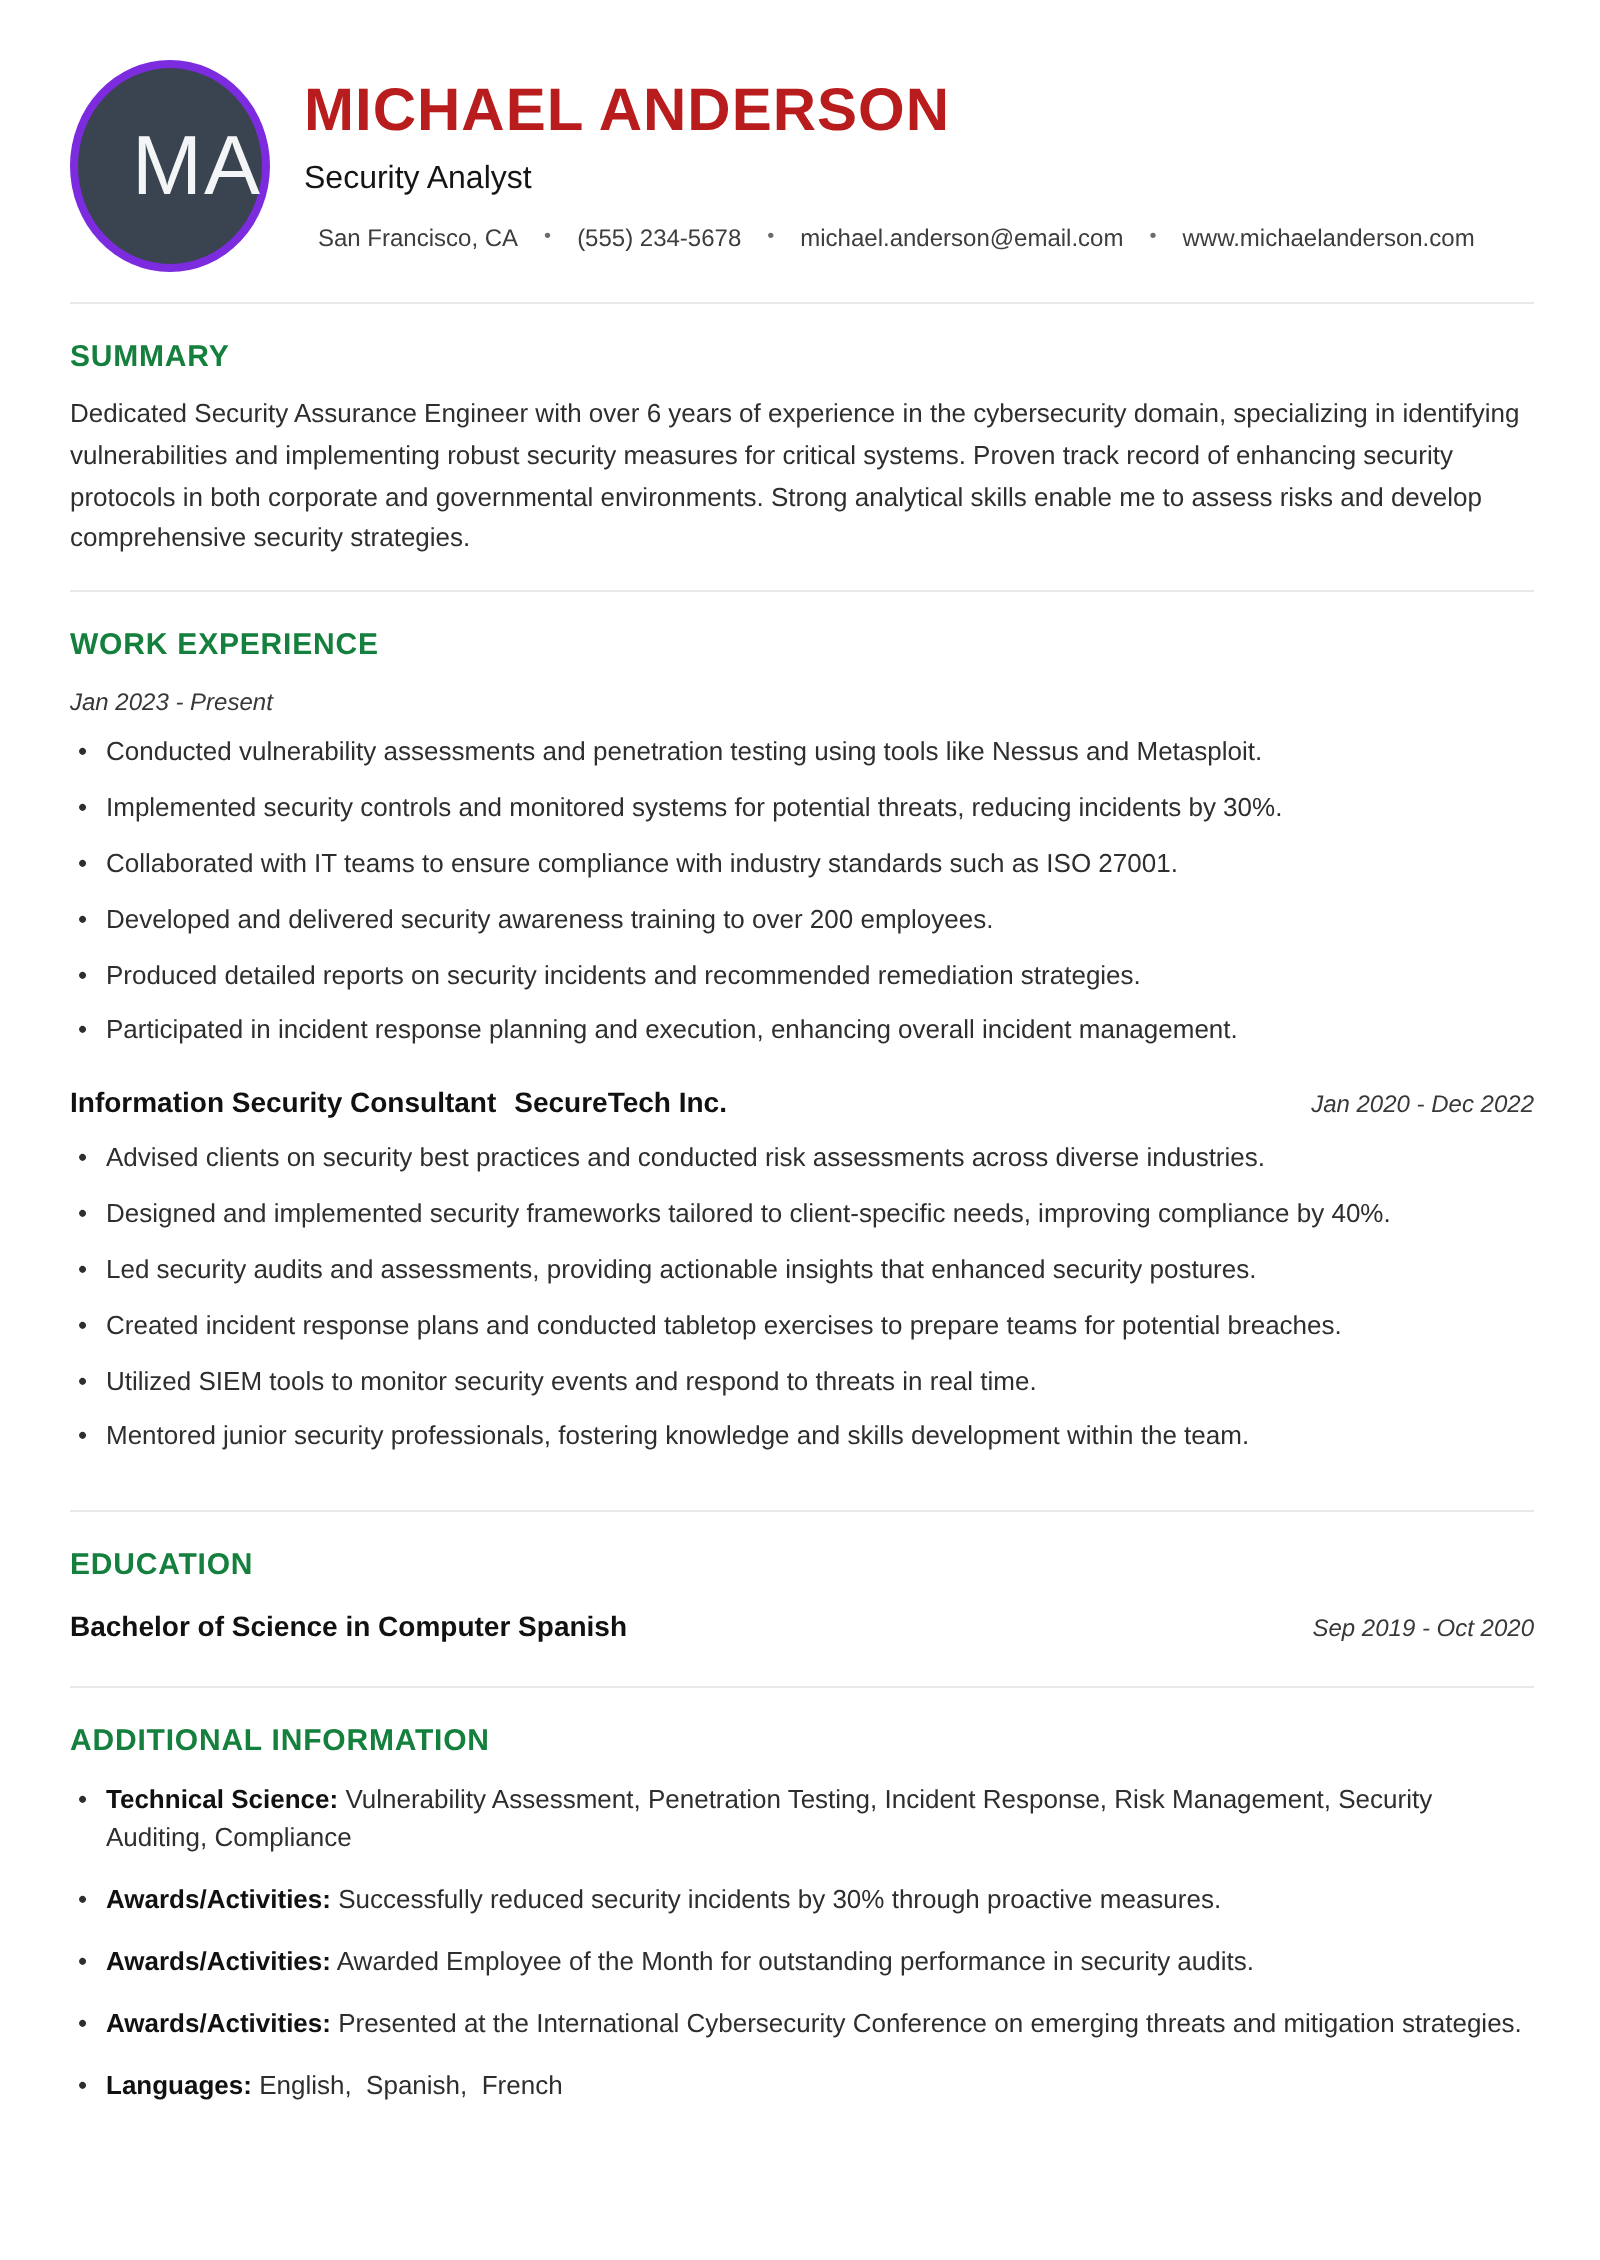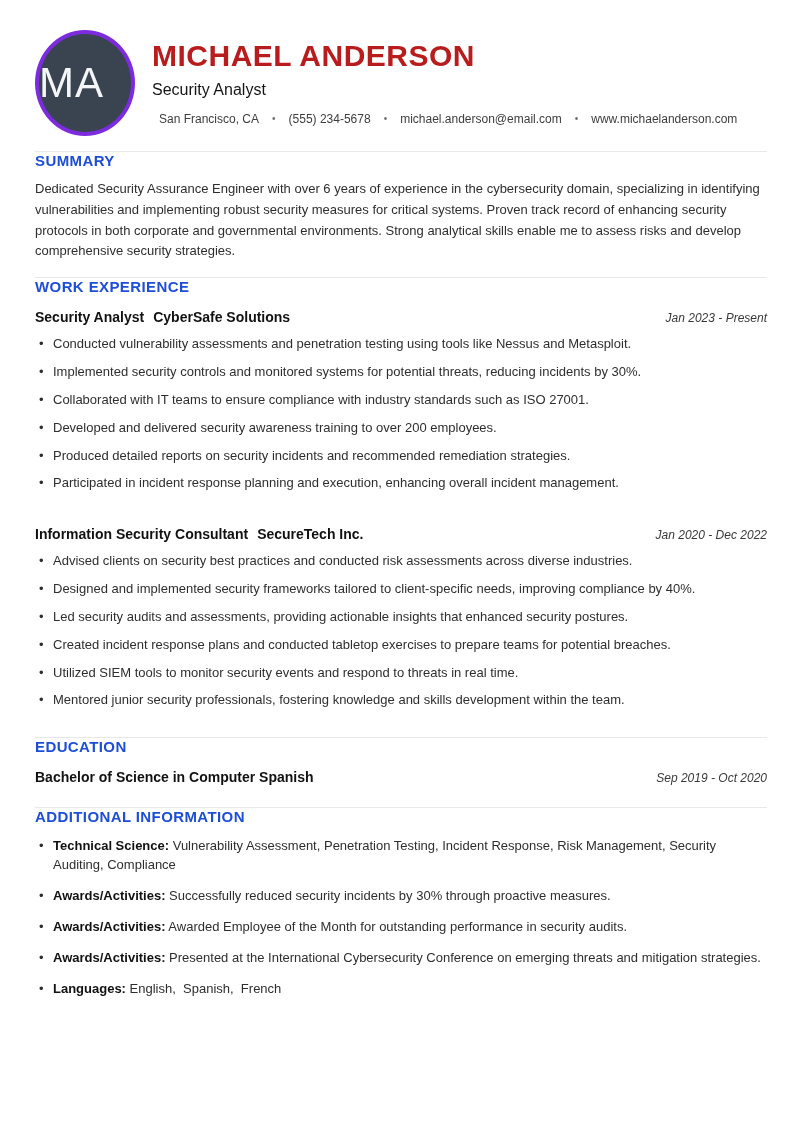--- a/index.html
+++ b/index.html
@@ -13,21 +13,21 @@
   }
   .page { padding: 29px 33px 0 35px; }
 
   
   .header { display: flex; align-items: flex-start; gap: 17px; }
   .avatar {
     width: 100px; height: 106px;
     border-radius: 50%;
     background: #3a4451;
     border: 4px solid #7d2bdf;
-    display: flex; align-items: center; justify-content: flex-start;
+    display: flex; align-items: center; justify-content: flex-end;
     color: #f4f5f7;
     font-size: 42px;
     letter-spacing: 1px;
     flex: 0 0 auto;
     margin-top: 1px;
   }
   .header-text { padding-top: 11px; }
   .name {
     font-size: 30px;
     font-weight: 700;
@@ -53,22 +53,22 @@
   .divider {
     border: none;
     border-top: 1px solid #e8e8e8;
     height: 0;
   }
   .divider-1 { margin-top: 15px; }
   .section-heading {
     font-size: 15px;
     font-weight: 700;
     letter-spacing: 0.4px;
-    color: #1d4ed8;
-    margin-top: 0;
+    color: #15803d;
+    margin-top: 18px;
   }
   .body-text { font-size: 13px; line-height: 1.6; color: #2e2e2e; }
 
   
   .summary-text { margin-top: 10px; margin-bottom: 15px; }
 
   
   .job { margin-top: 13px; }
   .job-header, .edu-row { display: flex; justify-content: space-between; align-items: baseline; }
   .job-name { font-size: 14px; font-weight: 700; color: #111; }
@@ -83,21 +83,21 @@
     margin-bottom: 9px;
     color: #2e2e2e;
   }
   ul.bullets li::before {
     content: "\2022";
     position: absolute;
     left: 4px;
     top: 0;
     color: #2e2e2e;
   }
-  .job-last { margin-bottom: 32px; }
+  .job-last { margin-bottom: 18px; }
   .jobs-end { margin-bottom: 27px; }
 
   
   .edu-row { margin-top: 14px; margin-bottom: 22px; }
   .edu-degree { font-size: 14px; font-weight: 700; color: #111; }
 
   
   ul.extras { list-style: none; margin-top: 12px; }
   ul.extras li {
     position: relative;
@@ -148,23 +148,20 @@
     <p class="body-text summary-text">Dedicated Security Assurance Engineer with over 6 years of experience in the cybersecurity domain, specializing in identifying vulnerabilities and implementing robust security measures for critical systems. Proven track record of enhancing security protocols in both corporate and governmental environments. Strong analytical skills enable me to assess risks and develop comprehensive security strategies.</p>
   </div>
 
   <hr class="divider">
 
   <div class="section">
     <div class="section-heading">WORK EXPERIENCE</div>
 
     <div class="job">
       <div class="job-header">
-        <div>
-          <span class="job-name">Security Analyst</span><span class="job-company">CyberSafe Solutions</span>
-        </div>
         <span class="job-dates">Jan 2023 - Present</span>
       </div>
       <ul class="bullets job-last">
         <li>Conducted vulnerability assessments and penetration testing using tools like Nessus and Metasploit.</li>
         <li>Implemented security controls and monitored systems for potential threats, reducing incidents by 30%.</li>
         <li>Collaborated with IT teams to ensure compliance with industry standards such as ISO 27001.</li>
         <li>Developed and delivered security awareness training to over 200 employees.</li>
         <li>Produced detailed reports on security incidents and recommended remediation strategies.</li>
         <li>Participated in incident response planning and execution, enhancing overall incident management.</li>
       </ul>

